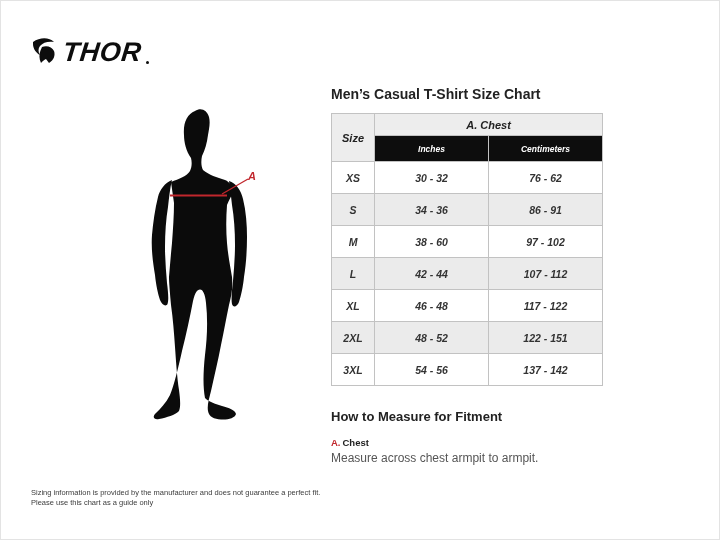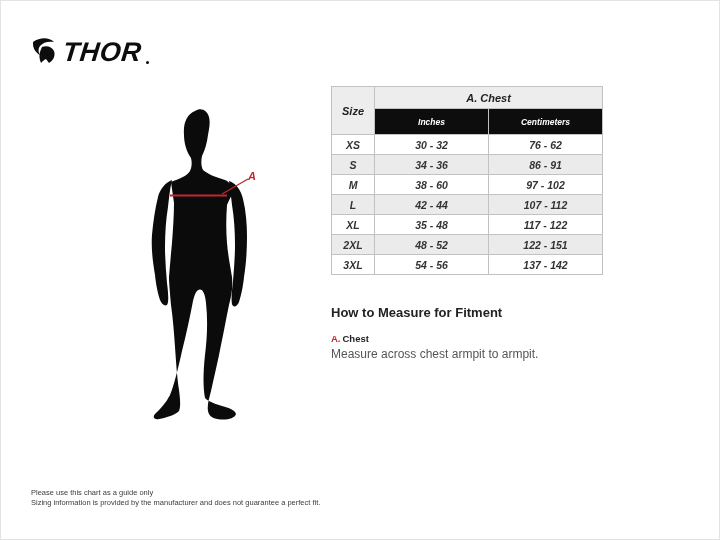--- a/index.html
+++ b/index.html
@@ -27,24 +27,24 @@
     border:1px solid #c2c2c2; text-align:center; vertical-align:middle;
   }
   .col-size { width:43px; }
   .col-unit { width:114px; }
   th.size-head { background:#ededed; font-size:11px; font-weight:700; color:#222; height:35px; }
   th.group-head { background:#ededed; font-size:11px; font-weight:700; color:#222; height:22px; }
   th.unit-head {
     background:#0d0d0d; color:#ffffff; font-size:8.5px; font-weight:700;
     height:26px; border:1px solid #e6e6e6;
   }
-  td.cell { height:20px; font-size:10.5px; font-weight:700; color:#333; background:#ffffff; }
+  td.cell { height:32px; font-size:10.5px; font-weight:700; color:#333; background:#ffffff; }
   tr.alt td.cell { background:#ebebeb; }
   
-  .measure { margin-top:30px; }
+  .measure { margin-top:23px; }
   .measure-heading { font-size:13px; font-weight:700; color:#222; }
   .measure-item { margin-top:13px; }
   .measure-key { font-size:9.5px; font-weight:700; }
   .measure-key .key { color:#c1272d; }
   .measure-key .name { color:#222; margin-left:2px; }
   .measure-desc { font-size:12px; color:#555; margin-top:3px; }
   
   .footer { position:absolute; left:30px; top:487px; font-size:7.5px; color:#3c3c3c; line-height:1.35; }
 </style>
 </head>
@@ -130,20 +130,21 @@
         C106,138 105,124 103,112
         C102,103 101,95 100,88 Z"></path>
 
       <line x1="41" y1="102.5" x2="98" y2="102.5" stroke="#c1272d" stroke-width="2.2"></line>
       <line x1="93" y1="101" x2="119" y2="86" stroke="#c1272d" stroke-width="1.3"></line>
       <text x="119" y="87" font-family="Liberation Sans, sans-serif" font-size="11" font-weight="bold" font-style="italic" fill="#c1272d">A</text>
     </svg>
   </div>
 
   <div class="right-col">
+    <div class="chart-title">Men’s Casual T-Shirt Size Chart</div>
 
     <table class="size-table">
       <colgroup>
           <col class="col-size">
           <col class="col-unit">
           <col class="col-unit">
         </colgroup>
       <thead>
         <tr>
           <th class="size-head" rowspan="2">Size</th>
@@ -170,21 +171,21 @@
           <td class="cell">38 - 60</td>
           <td class="cell">97 - 102</td>
         </tr>
         <tr class="alt">
           <td class="cell">L</td>
           <td class="cell">42 - 44</td>
           <td class="cell">107 - 112</td>
         </tr>
         <tr>
           <td class="cell">XL</td>
-          <td class="cell">35 - 48</td>
+          <td class="cell">46 - 48</td>
           <td class="cell">117 - 122</td>
         </tr>
         <tr class="alt">
           <td class="cell">2XL</td>
           <td class="cell">48 - 52</td>
           <td class="cell">122 - 151</td>
         </tr>
         <tr>
           <td class="cell">3XL</td>
           <td class="cell">54 - 56</td>
@@ -198,17 +199,17 @@
       <div class="measure-item">
         <div class="measure-key">
           <span class="key">A.</span><span class="name">Chest</span>
         </div>
         <div class="measure-desc">Measure across chest armpit to armpit.</div>
       </div>
     </div>
   </div>
 
   <div class="footer">
+    <div>Sizing information is provided by the manufacturer and does not guarantee a perfect fit.</div>
     <div>Please use this chart as a guide only</div>
-    <div>Sizing information is provided by the manufacturer and does not guarantee a perfect fit.</div>
   </div>
 
 </div>
 
 </body></html>

